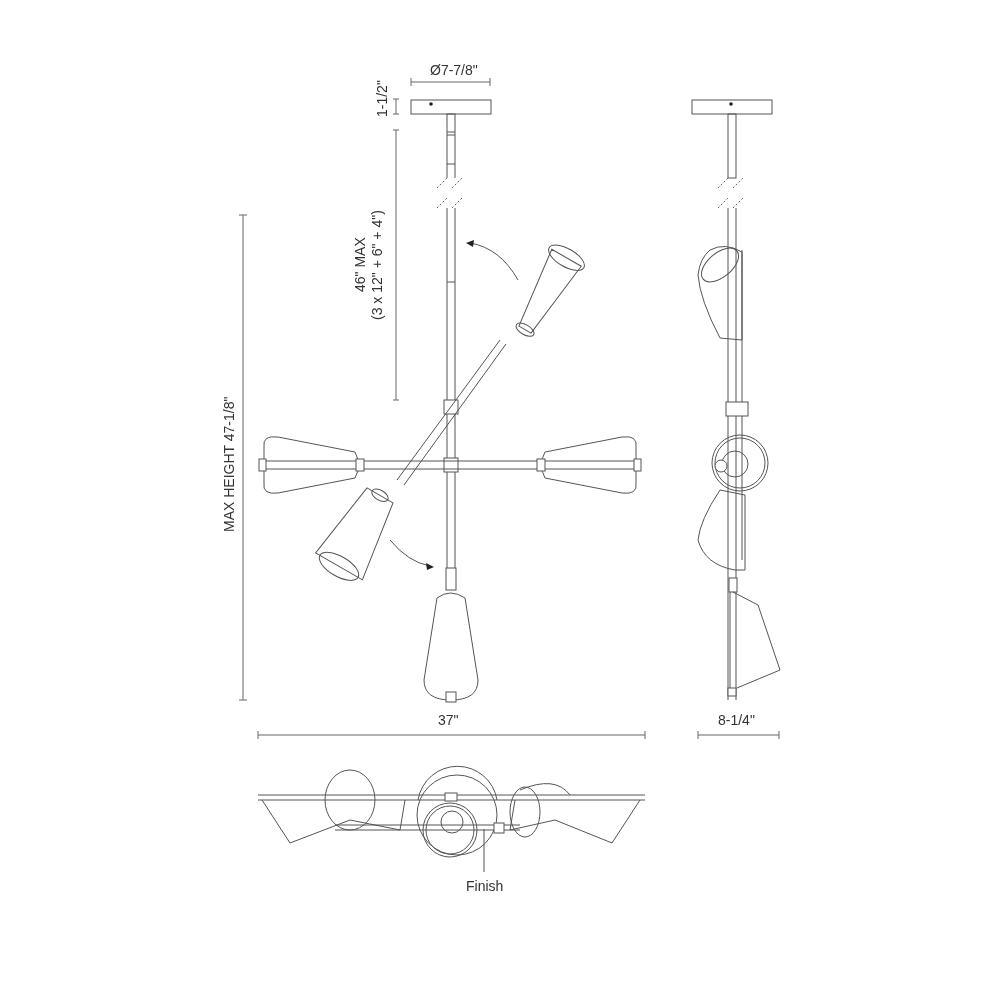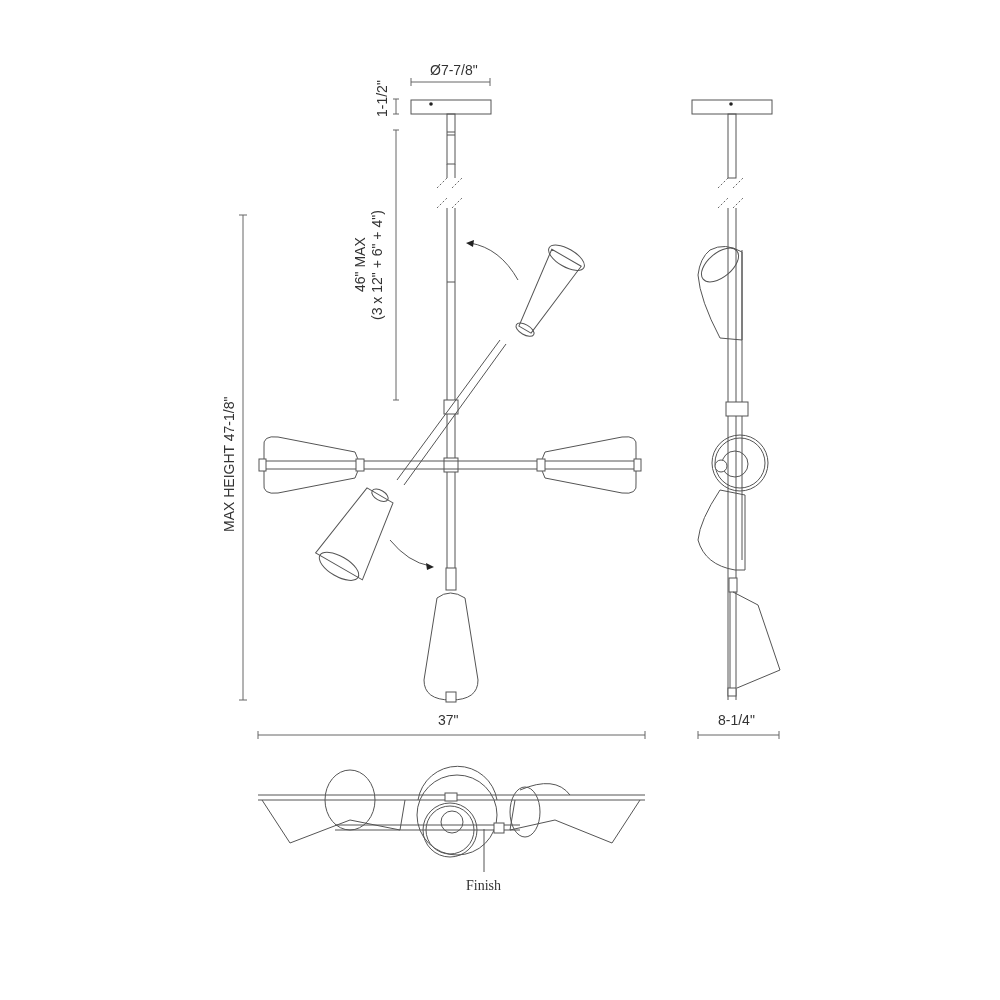--- a/index.html
+++ b/index.html
@@ -156,13 +156,13 @@
   </g>
 </svg>
 
 <div class="lbl" style="left:430px; top:62px;">Ø7-7/8"</div>
 <div class="lbl rot" style="left:374px; top:117px;">1-1/2"</div>
 <div class="lbl rot" style="left:352px; top:292px;">46" MAX</div>
 <div class="lbl rot" style="left:369px; top:320px;">(3 x 12" + 6" + 4")</div>
 <div class="lbl rot" style="left:221px; top:532px;">MAX HEIGHT 47-1/8"</div>
 <div class="lbl" style="left:438px; top:712px;">37"</div>
 <div class="lbl" style="left:718px; top:712px;">8-1/4"</div>
-<div class="lbl" style="left:466px; top:878px;font-family:Liberation Serif, serif;">Finish</div>
+<div class="lbl" style="left:466px; top:878px;">Finish</div>
 
 </body></html>

